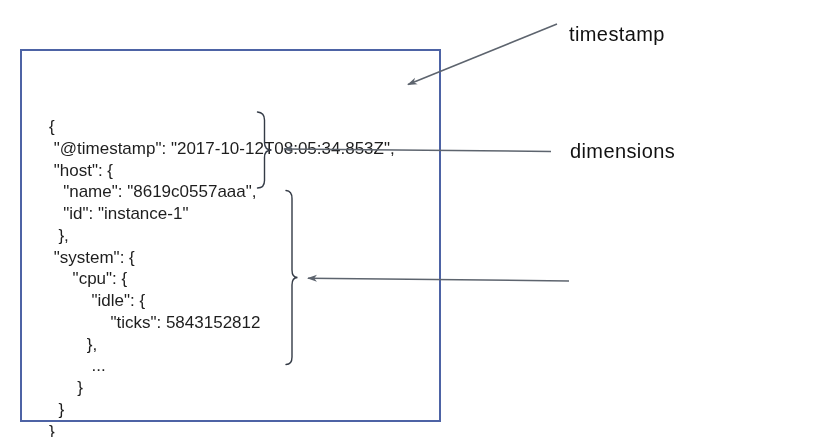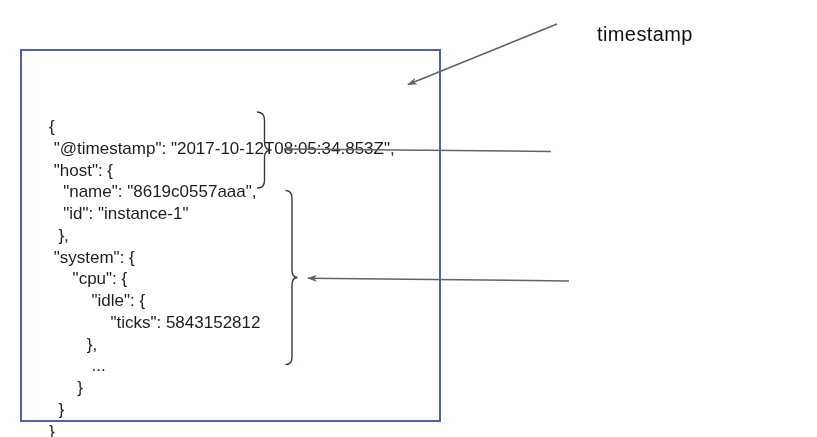--- a/index.html
+++ b/index.html
@@ -42,21 +42,20 @@
     top: 0;
     pointer-events: none;
   }
   .label {
     position: absolute;
     font-size: 20px;
     line-height: 24px;
     letter-spacing: 0.4px;
     color: #111111;
     white-space: nowrap;
-    margin-left: 28px;
   }
   .label-timestamp { left: 569px; top: 22px; }
   .label-dimensions { left: 570px; top: 139px; }
   .label-metric { left: 585px; top: 266px; }
 </style>
 </head>
 <body>
 
 <div class="canvas">
 
@@ -91,15 +90,16 @@
 
     <line x1="557" y1="24" x2="408" y2="84.5" stroke="#5d646e" stroke-width="1.5" marker-end="url(#arrowhead)"></line>
 
     <line x1="551" y1="151.5" x2="284" y2="149" stroke="#5d646e" stroke-width="1.5" marker-end="url(#arrowhead)"></line>
 
     <line x1="569" y1="281" x2="308" y2="278.2" stroke="#5d646e" stroke-width="1.5" marker-end="url(#arrowhead)"></line>
   </svg>
 
   <div class="label label-timestamp">timestamp</div>
 
+  <div class="label label-dimensions">dimensions</div>
 
 
 </div>
 
 </body></html>

